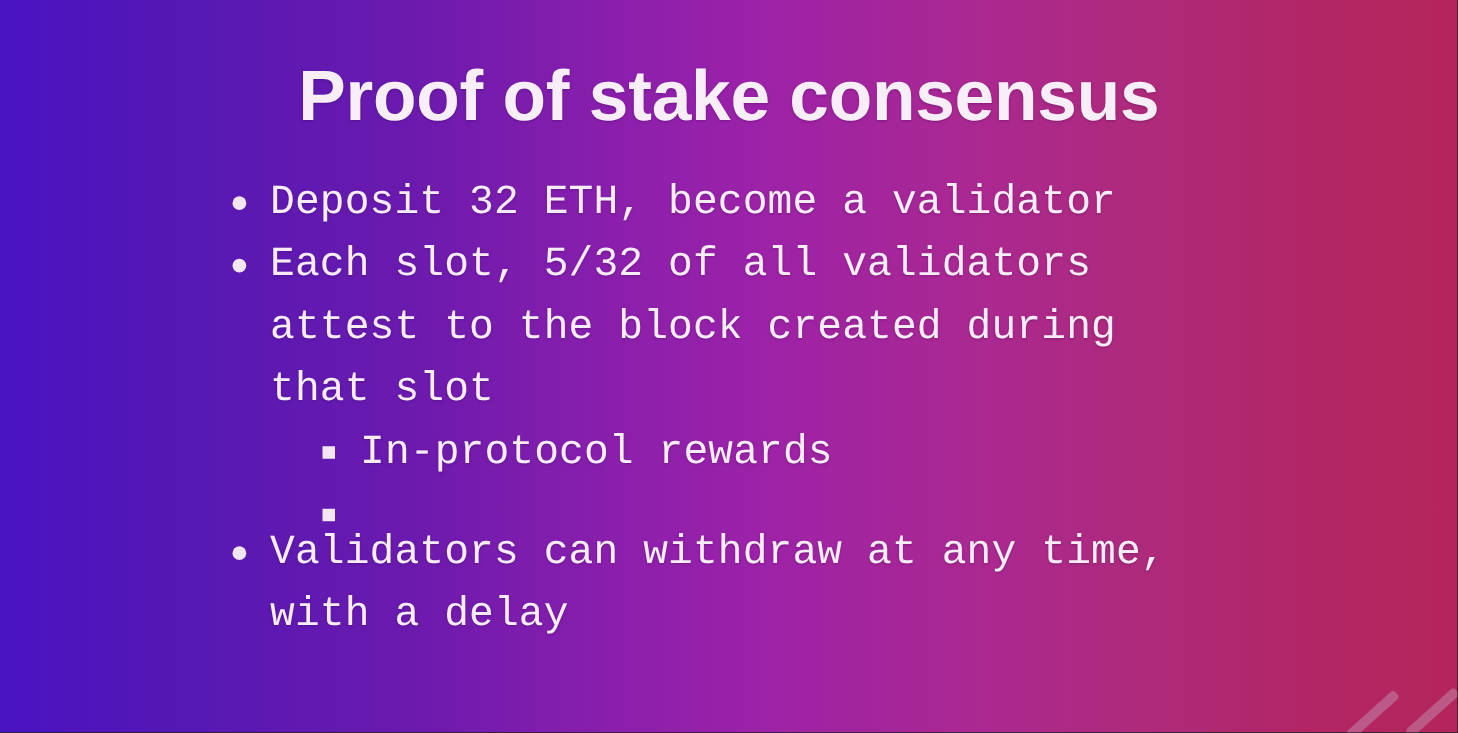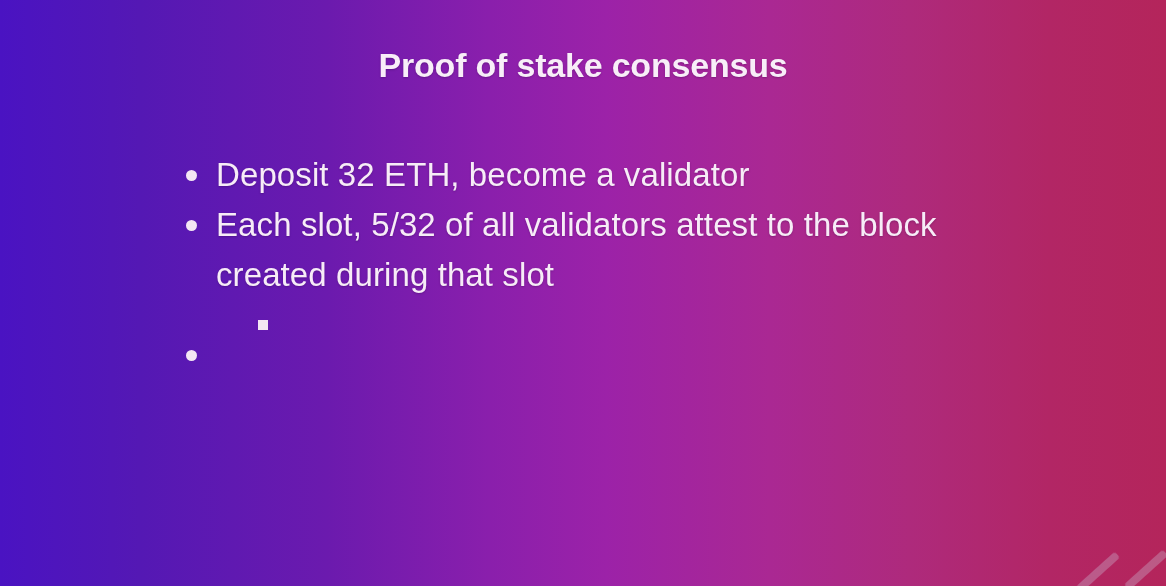--- a/index.html
+++ b/index.html
@@ -59,33 +59,34 @@
     top: 40px;
     transform: rotate(-42deg);
   }
 
   .slide-title {
     position: absolute;
     top: 46px;
     left: 0;
     width: 100%;
     text-align: center;
-    font-size: 34px;
+    font-size: 57px;
     font-weight: bold;
     letter-spacing: -0.2px;
     color: #f8eef8;
     line-height: 1.12;
     text-shadow: 0 1px 2px rgba(40, 0, 60, 0.30);
   }
 
   .body-list {
     position: absolute;
-    top: 150px;
+    top: 137px;
     left: 186px;
     right: 40px;
+    font-family: Liberation Mono, monospace;
   }
 
   .bullet-row {
     display: flex;
     align-items: flex-start;
     margin: 0 0 0 0;
   }
 
   .bullet-row.sub {
     margin-left: 72px;
@@ -146,31 +147,38 @@
     </div>
 
     <div class="bullet-row">
       <span class="marker">
         <span class="disc"></span>
       </span>
       <span class="bullet-text">Each slot, 5/32 of all validators attest to the block created during that slot</span>
     </div>
 
 
+    <div class="bullet-row sub">
+      <span class="marker">
+        <span class="square"></span>
+      </span>
+      <span class="bullet-text">In-protocol rewards</span>
+    </div>
 
     <div class="bullet-row sub">
       <span class="marker">
         <span class="square"></span>
       </span>
     </div>
 
     <div class="bullet-row">
       <span class="marker">
         <span class="disc"></span>
       </span>
+      <span class="bullet-text">Validators can withdraw at any time, with a delay</span>
     </div>
 
   </div>
 
   <div class="watermark">
     <span class="stroke s1"></span>
     <span class="stroke s2"></span>
   </div>
 
 </div>

